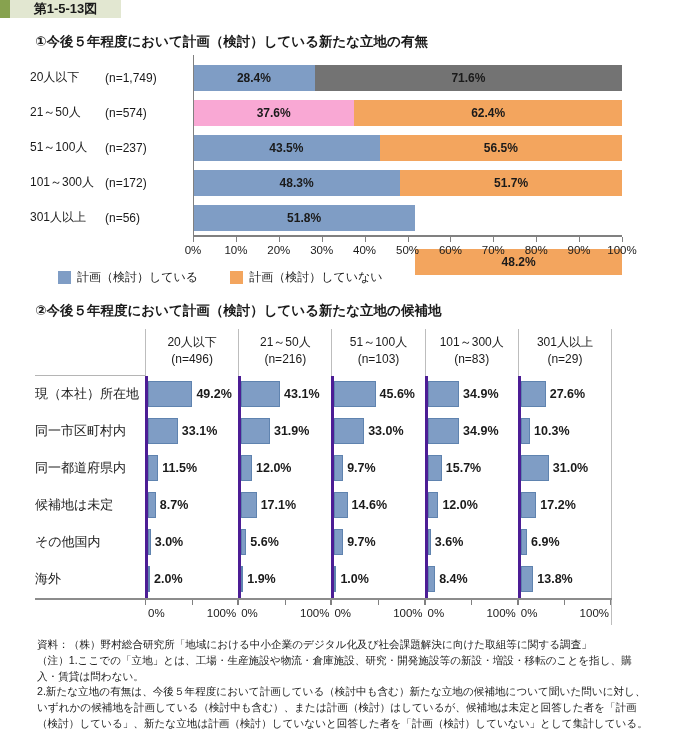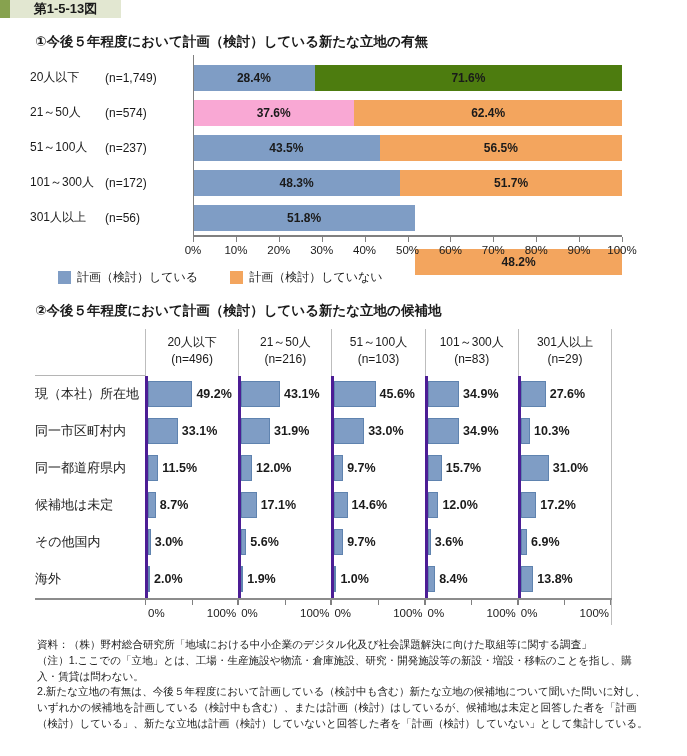--- a/index.html
+++ b/index.html
@@ -67,21 +67,21 @@
 <div class="section-title">①今後５年程度において計画（検討）している新たな立地の有無</div>
 
 <div class="c1-plot">
   <div class="c1-vline"></div>
   <div>
       <div class="c1-row">
         <div class="c1-cat">20人以下</div>
         <div class="c1-n">(n=1,749)</div>
         <div class="c1-track">
           <div class="seg" style="width: 28.4%; background: rgb(127, 157, 197);">28.4%</div>
-          <div class="seg" style="width: 71.6%; background: #4d7c0f;">71.6%</div>
+          <div class="seg" style="width: 71.6%; background: #737373;">71.6%</div>
         </div>
       </div>
       <div class="c1-row">
         <div class="c1-cat">21～50人</div>
         <div class="c1-n">(n=574)</div>
         <div class="c1-track">
           <div class="seg" style="width: 37.6%; background: #f9a8d4;">37.6%</div>
           <div class="seg" style="width: 62.4%; background: rgb(243, 165, 94);">62.4%</div>
         </div>
       </div>

